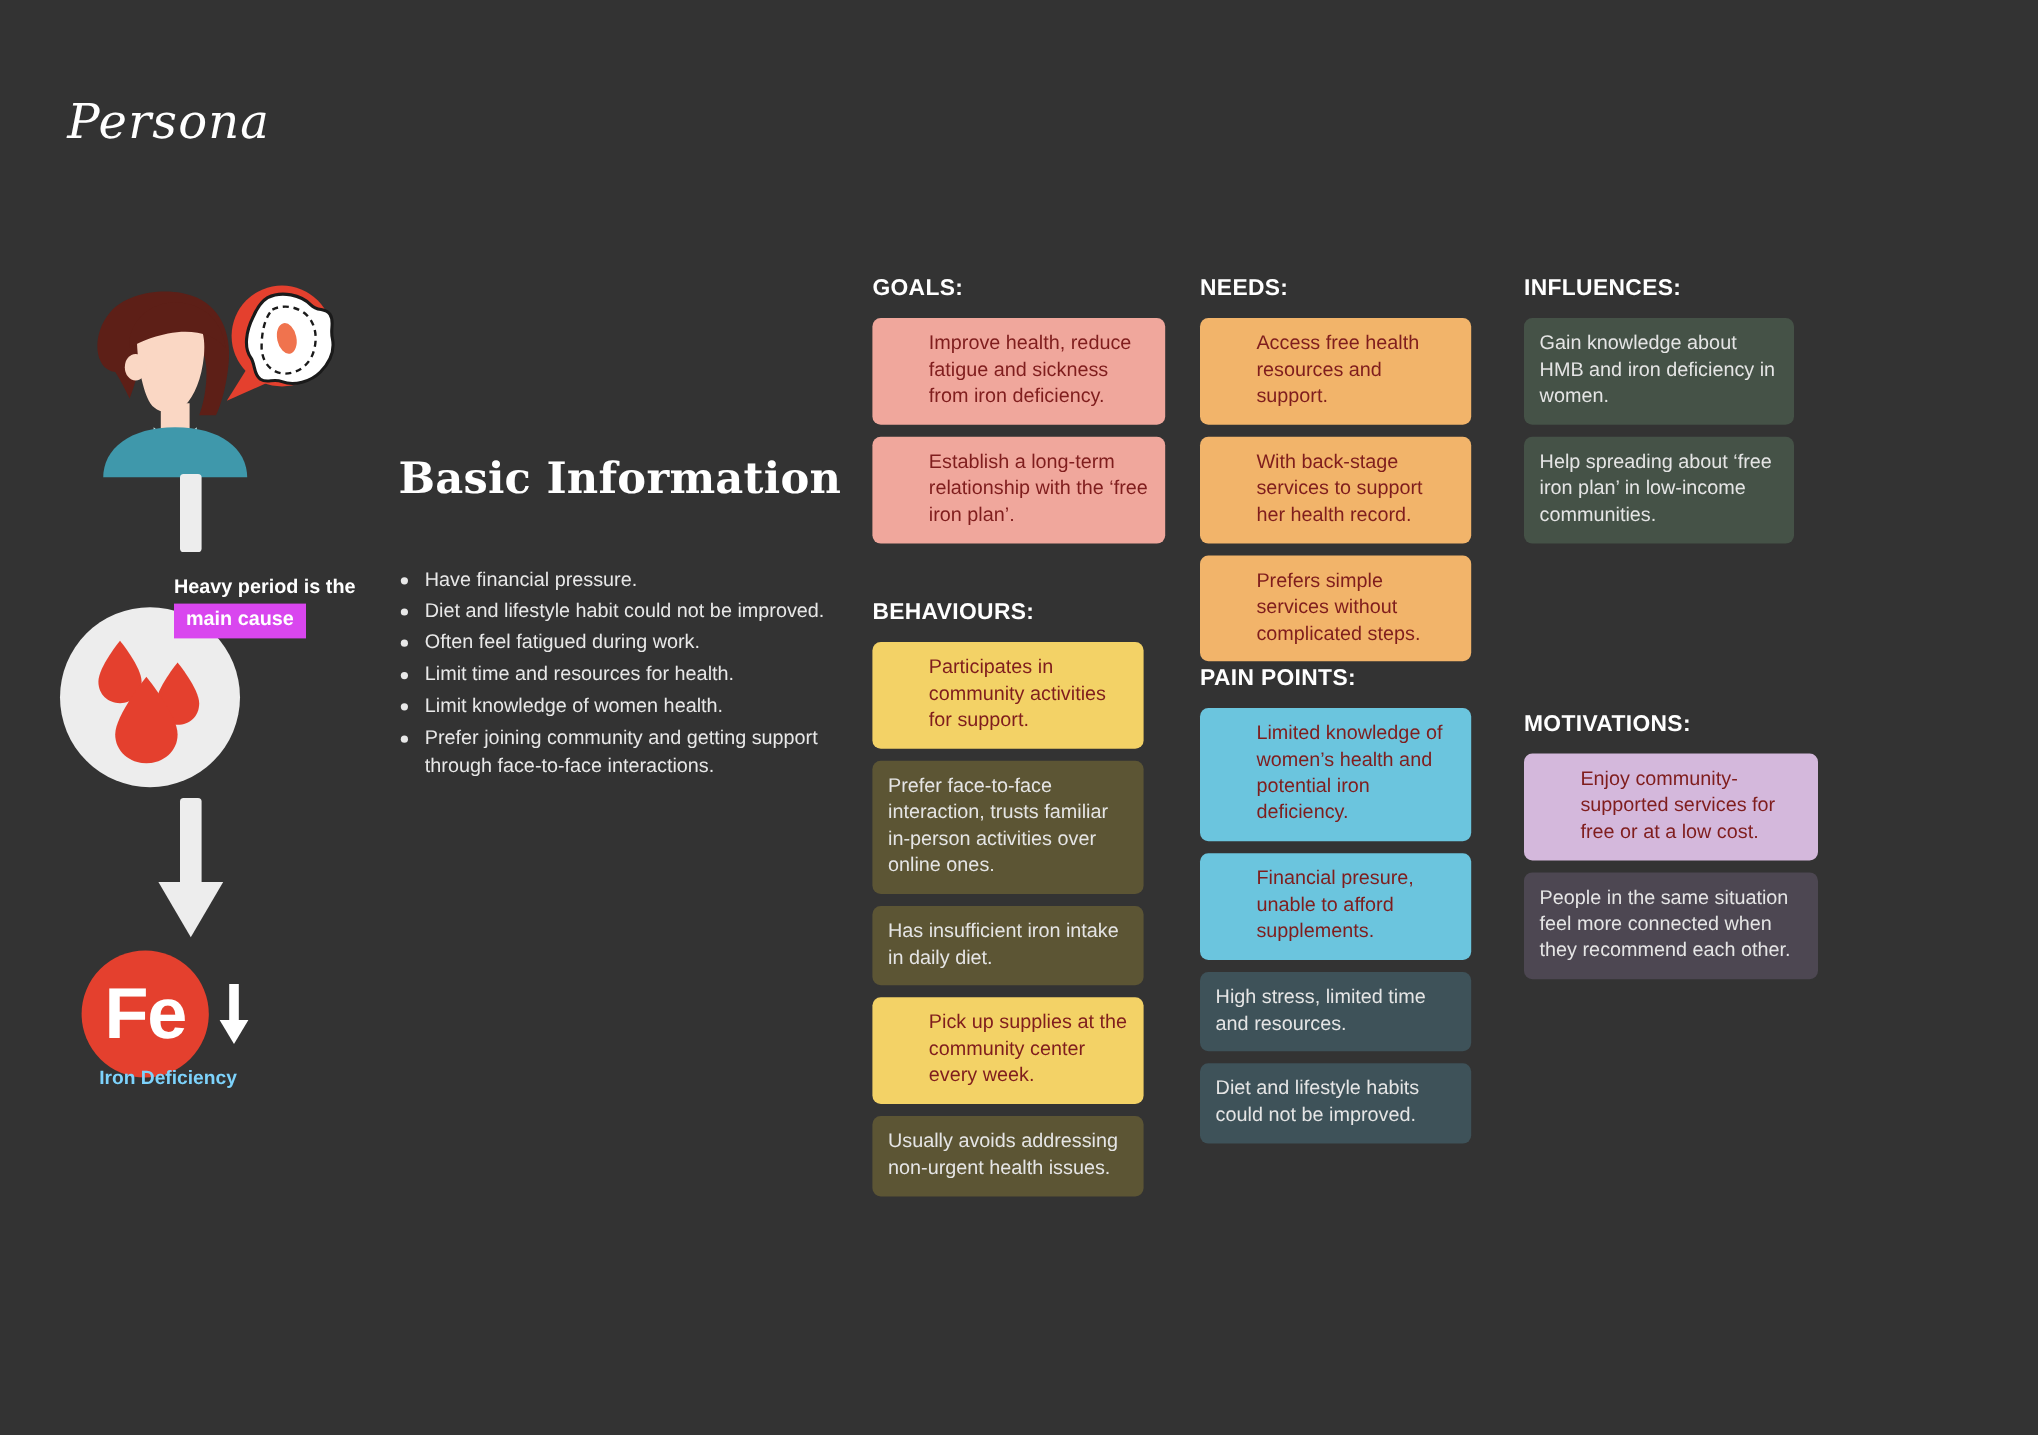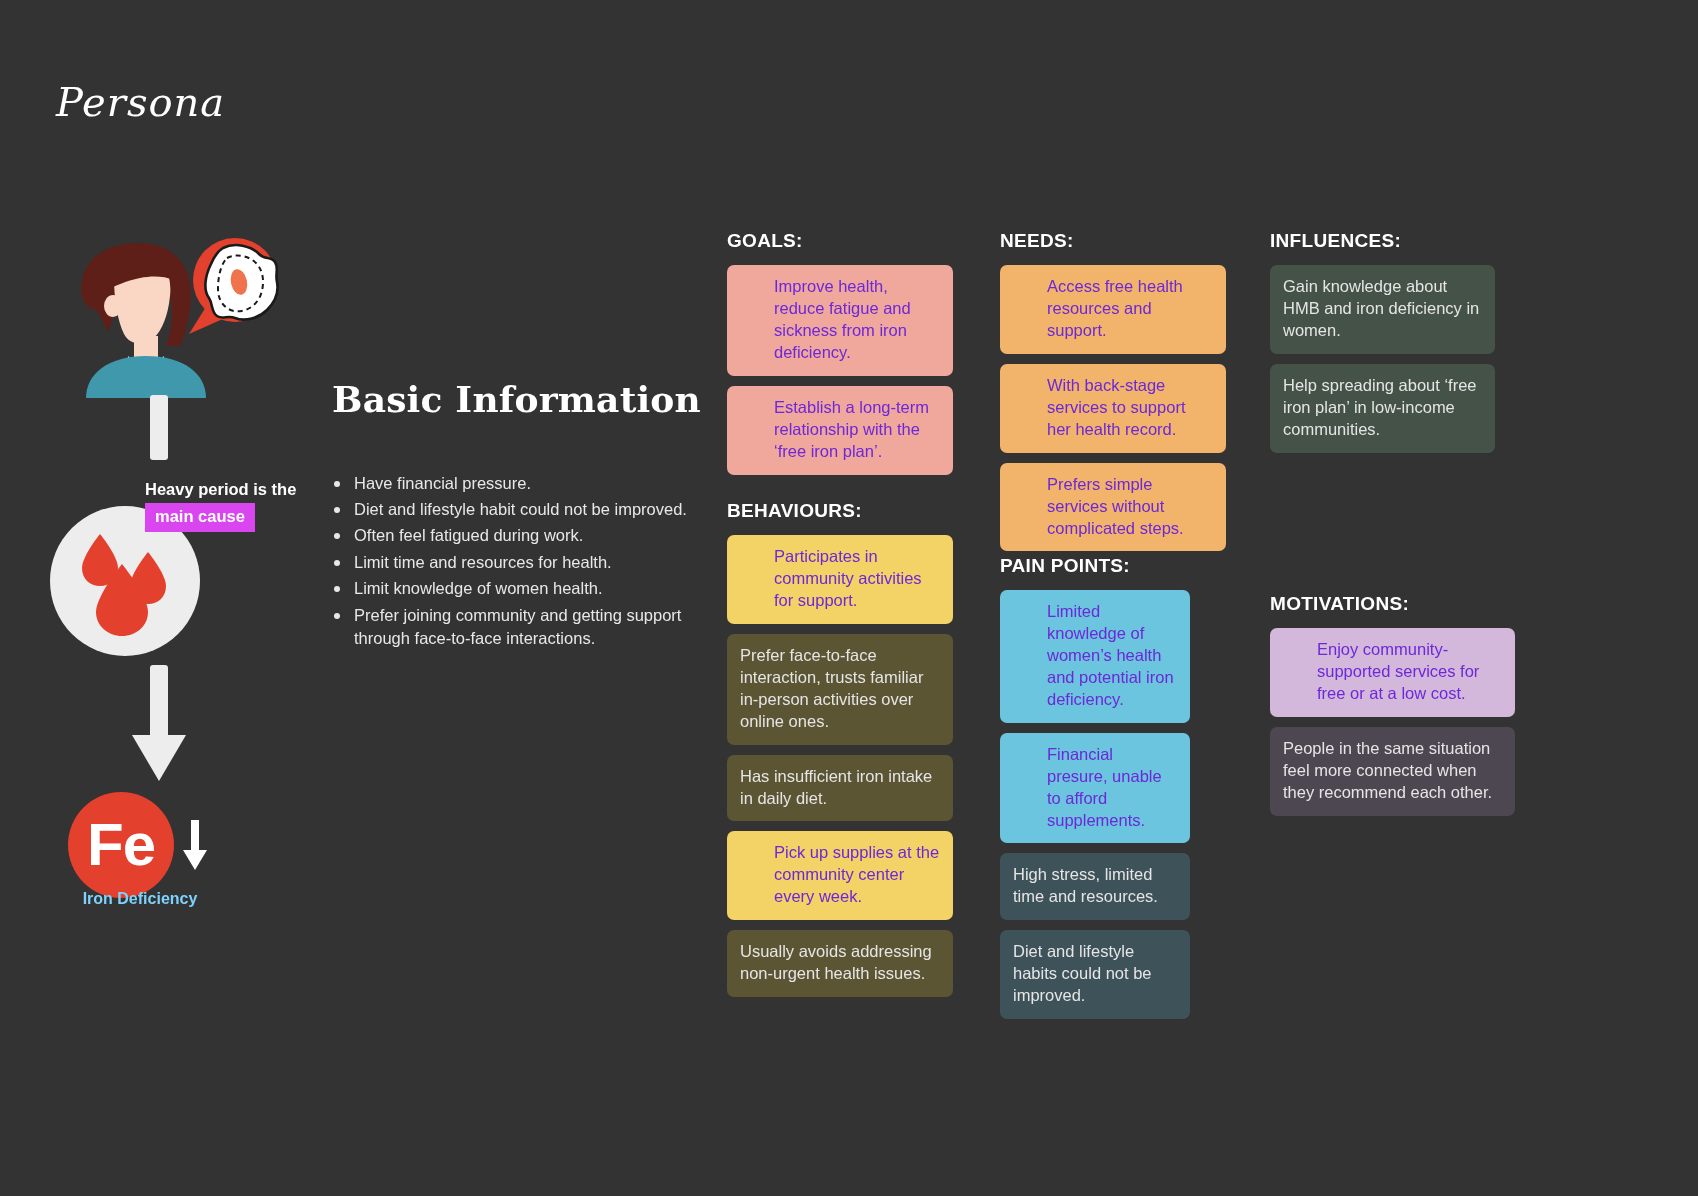--- a/index.html
+++ b/index.html
@@ -193,44 +193,44 @@
     height: 6px;
     border-radius: 50%;
     background: #e8e8e8;
   }
   .bullet-gap { height: 26px; }
 
   
   .col {
     position: absolute;
   }
-  .col-goals      { left: 727px;  top: 230px; width: 226px; }
+  .col-goals      { left: 727px;  top: 230px; width: 244px; }
   .col-behaviours { left: 727px;  top: 500px; width: 226px; }
   .col-needs      { left: 1000px; top: 230px; width: 226px; }
-  .col-pain       { left: 1000px; top: 555px; width: 190px; }
+  .col-pain       { left: 1000px; top: 555px; width: 226px; }
   .col-influences { left: 1270px; top: 230px; width: 225px; }
   .col-motivations{ left: 1270px; top: 557px; width: 245px; margin-top: 36px; }
 
   .col-title {
     color: #ffffff;
     font-size: 19px;
     font-weight: 700;
     letter-spacing: 0.3px;
     margin-bottom: 13px;
   }
 
   .card {
     border-radius: 7px;
     padding: 11px 13px 12px 13px;
     font-size: 16.5px;
     line-height: 1.33;
     margin-bottom: 10px;
     box-sizing: border-box;
   }
-  .card.dark-text  { color: #6d28d9; padding-left: 47px; }
+  .card.dark-text  { color: #7f1d1d; padding-left: 47px; }
   .card.light-text { color: #e5e5e5; }
 </style>
 </head>
 <body>
 
 <div class="page">
 
   <div class="persona-title">Persona</div>
 
   <div class="illustration">

